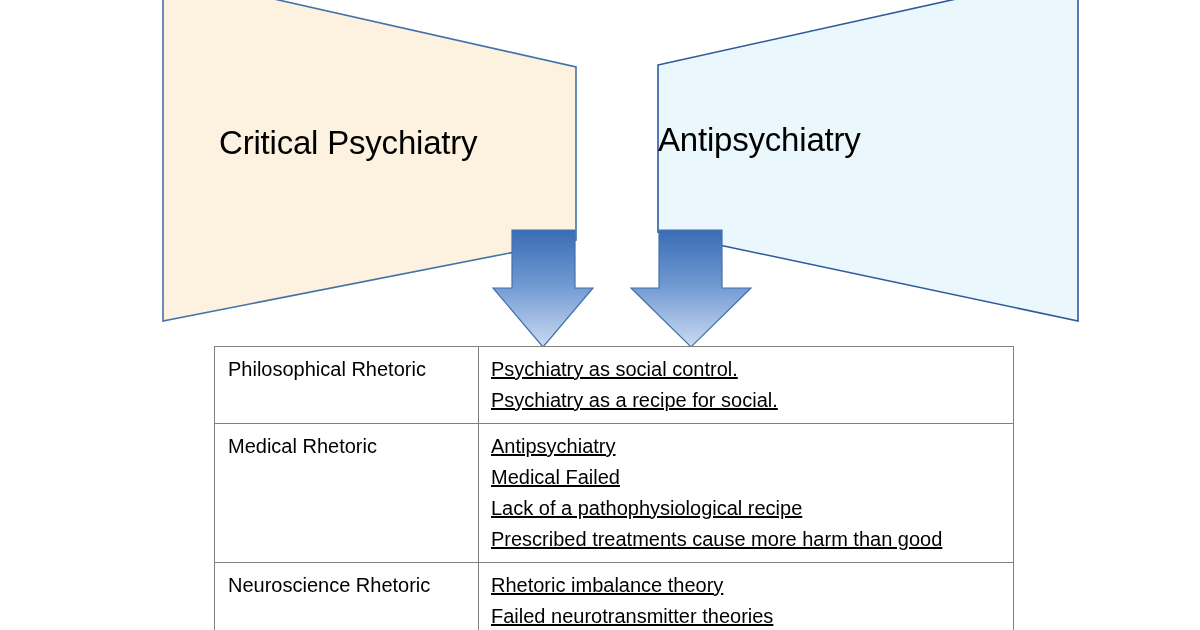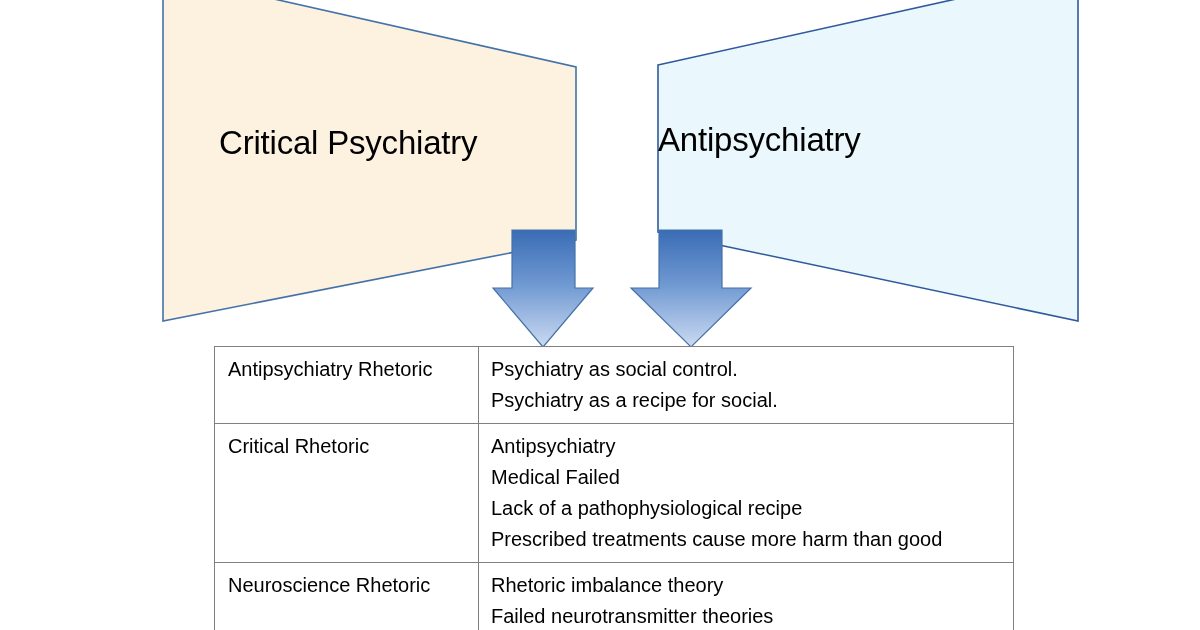--- a/index.html
+++ b/index.html
@@ -66,20 +66,21 @@
     font-size: 20px;
     color: #000000;
     line-height: 31px;
   }
   #rhetoric-table td.cat {
     width: 250px;
     padding: 7px 0 7px 13px;
   }
   #rhetoric-table td.items {
     padding: 7px 0 7px 12px;
+    text-decoration: underline;
   }
   #rhetoric-table tr.r0 td { height: 56px; }
   #rhetoric-table tr.r1 td { height: 110px; }
   #rhetoric-table tr.r2 td { height: 58px; }
 
   .item-line {
     display: block;
     white-space: nowrap;
   }
 </style>
@@ -106,29 +107,29 @@
     <polygon points="659,230 722,230 722,288 751,288 691,347 631,288 659,288" fill="url(#arrowGrad)" stroke="#4472A8" stroke-width="1.2"></polygon>
   </svg>
 
   <div class="shape-label" id="label-critical">Critical Psychiatry</div>
 
   <div class="shape-label" id="label-anti">Antipsychiatry</div>
 
   <table id="rhetoric-table">
     <tbody>
       <tr class="r0">
-        <td class="cat">Antipsychiatry Rhetoric</td>
+        <td class="cat">Philosophical Rhetoric</td>
         <td class="items">
           <span class="item-line">Psychiatry as social control.</span>
           <span class="item-line">Psychiatry as a recipe for social.</span>
         </td>
       </tr>
 
       <tr class="r1">
-        <td class="cat">Critical Rhetoric</td>
+        <td class="cat">Medical Rhetoric</td>
         <td class="items">
           <span class="item-line">Antipsychiatry</span>
           <span class="item-line">Medical Failed</span>
           <span class="item-line">Lack of a pathophysiological recipe</span>
           <span class="item-line">Prescribed treatments cause more harm than good</span>
         </td>
       </tr>
 
       <tr class="r2">
         <td class="cat">Neuroscience Rhetoric</td>

